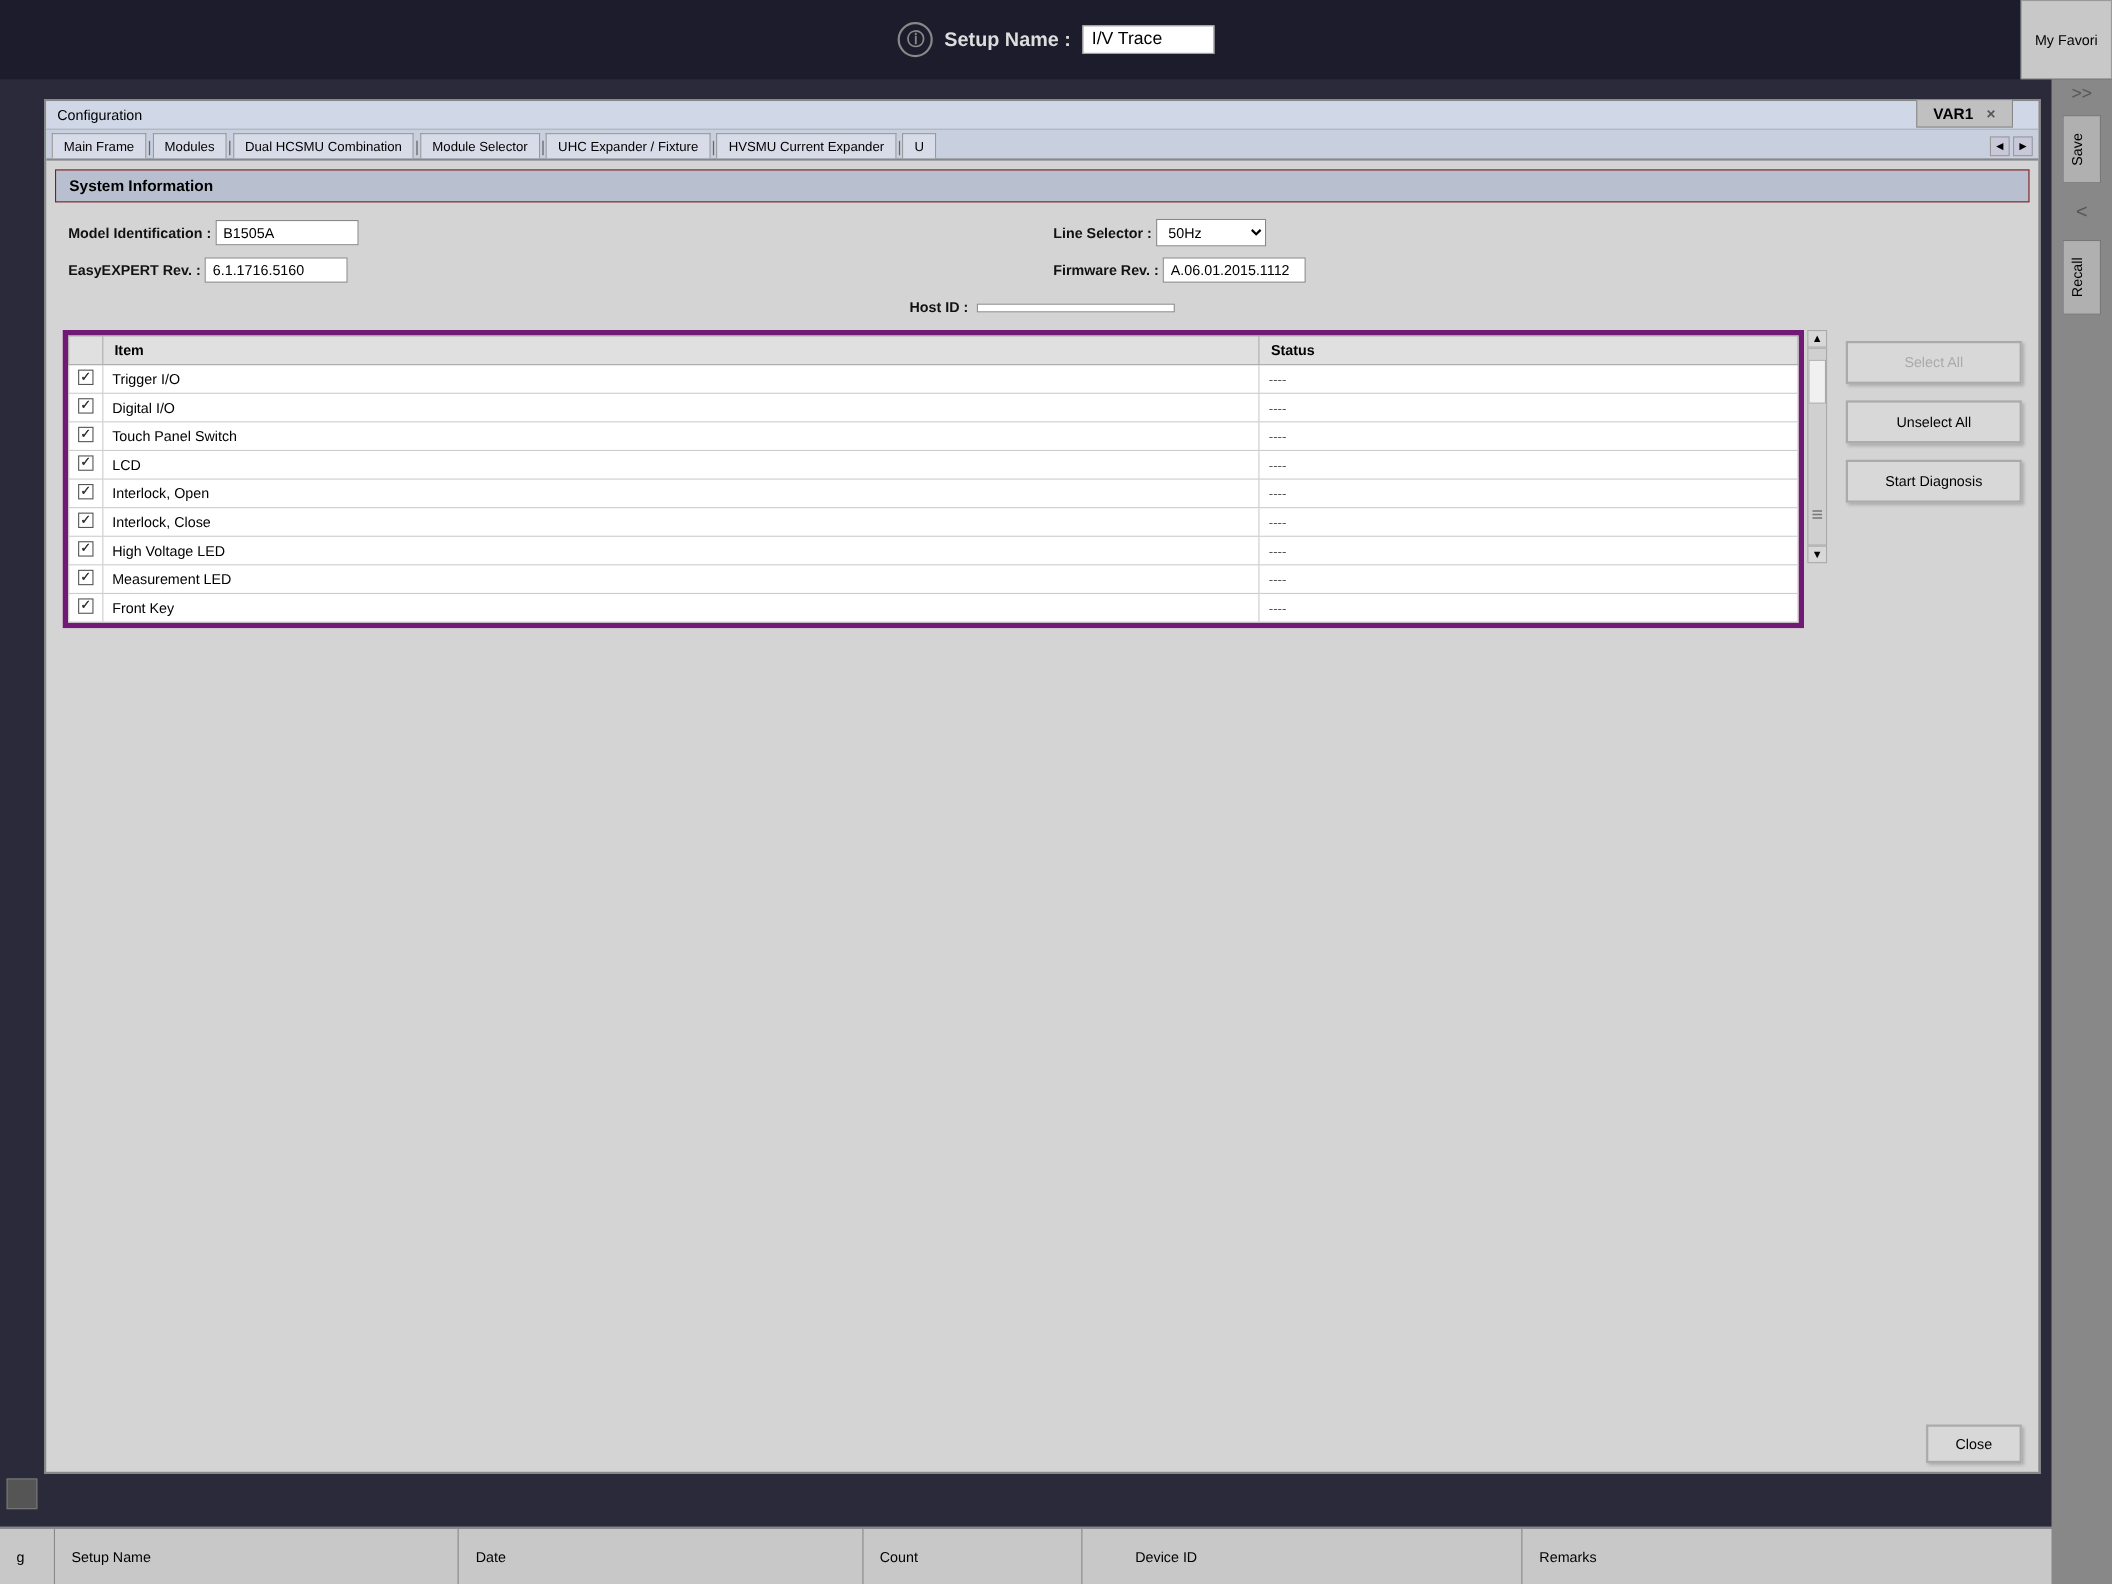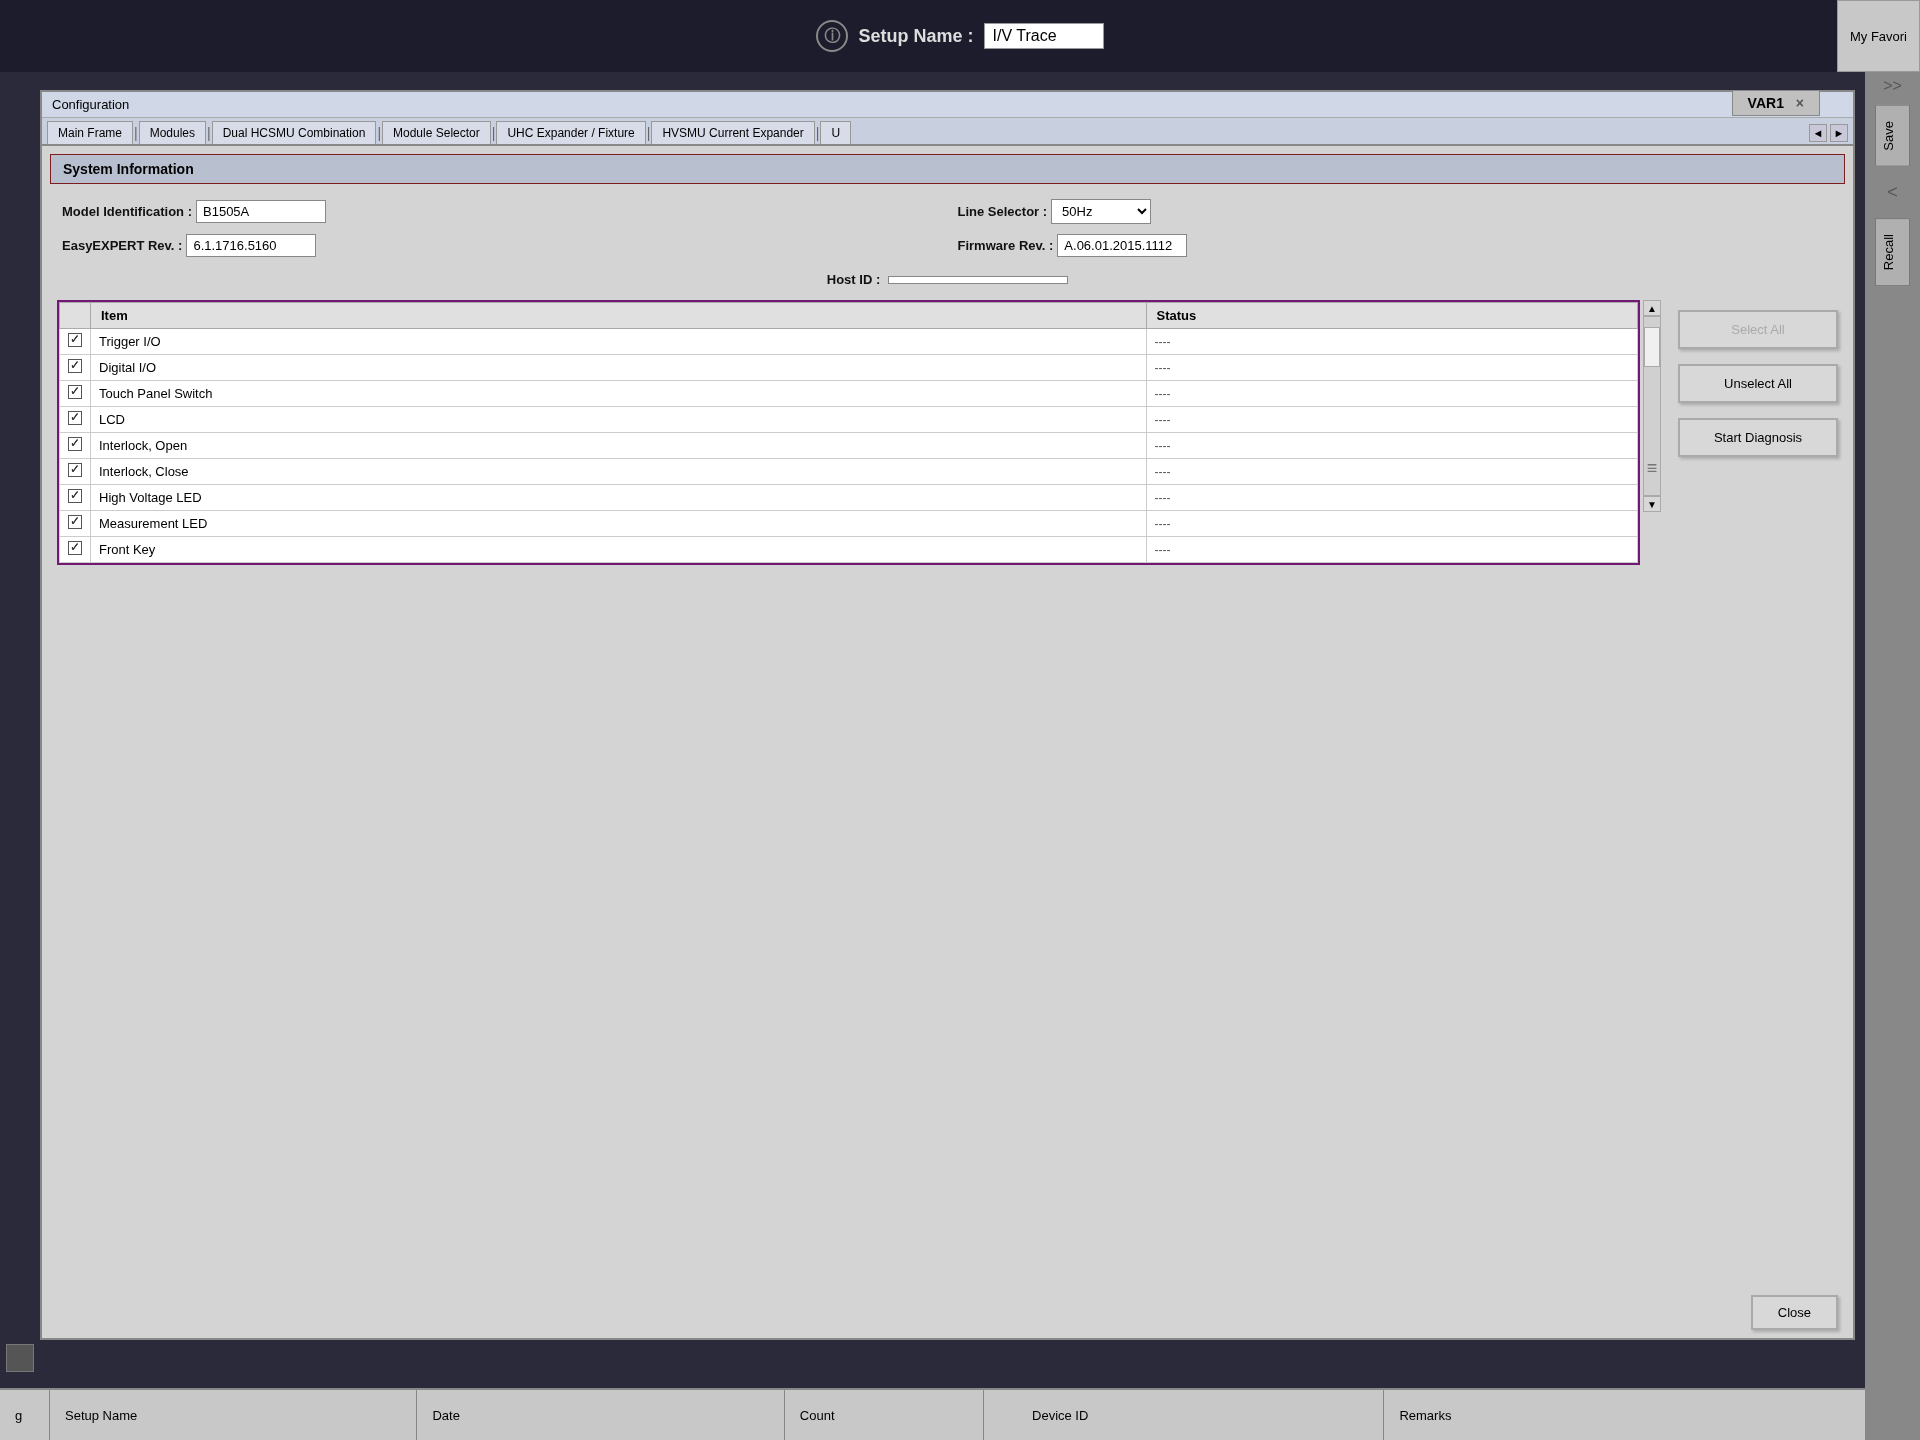--- a/index.html
+++ b/index.html
@@ -118,21 +118,21 @@
       right: 65px;
       bottom: 100px;
       background: #d4d4d4;
       border: 2px solid #888;
     }
 
     
     .var1-badge {
       position: absolute;
       top: 90px;
-      right: 100px;
+      right: 90px;
       background: #c0c0c0;
       border: 1px solid #888;
       padding: 4px 15px;
       font-size: 14px;
       font-weight: bold;
       z-index: 6;
     }
 
     .var1-close {
       display: inline-block;
@@ -244,21 +244,21 @@
     }
 
     .diagnosis-content {
       display: flex;
       gap: 15px;
       padding: 8px 15px;
     }
 
     
     .diag-table-wrap {
-      border: 2px solid #701a75;
+      border: 5px solid #701a75;
       background: white;
       min-width: 420px;
       flex: 1;
     }
 
     .diag-table {
       width: 100%;
       border-collapse: collapse;
     }
 

